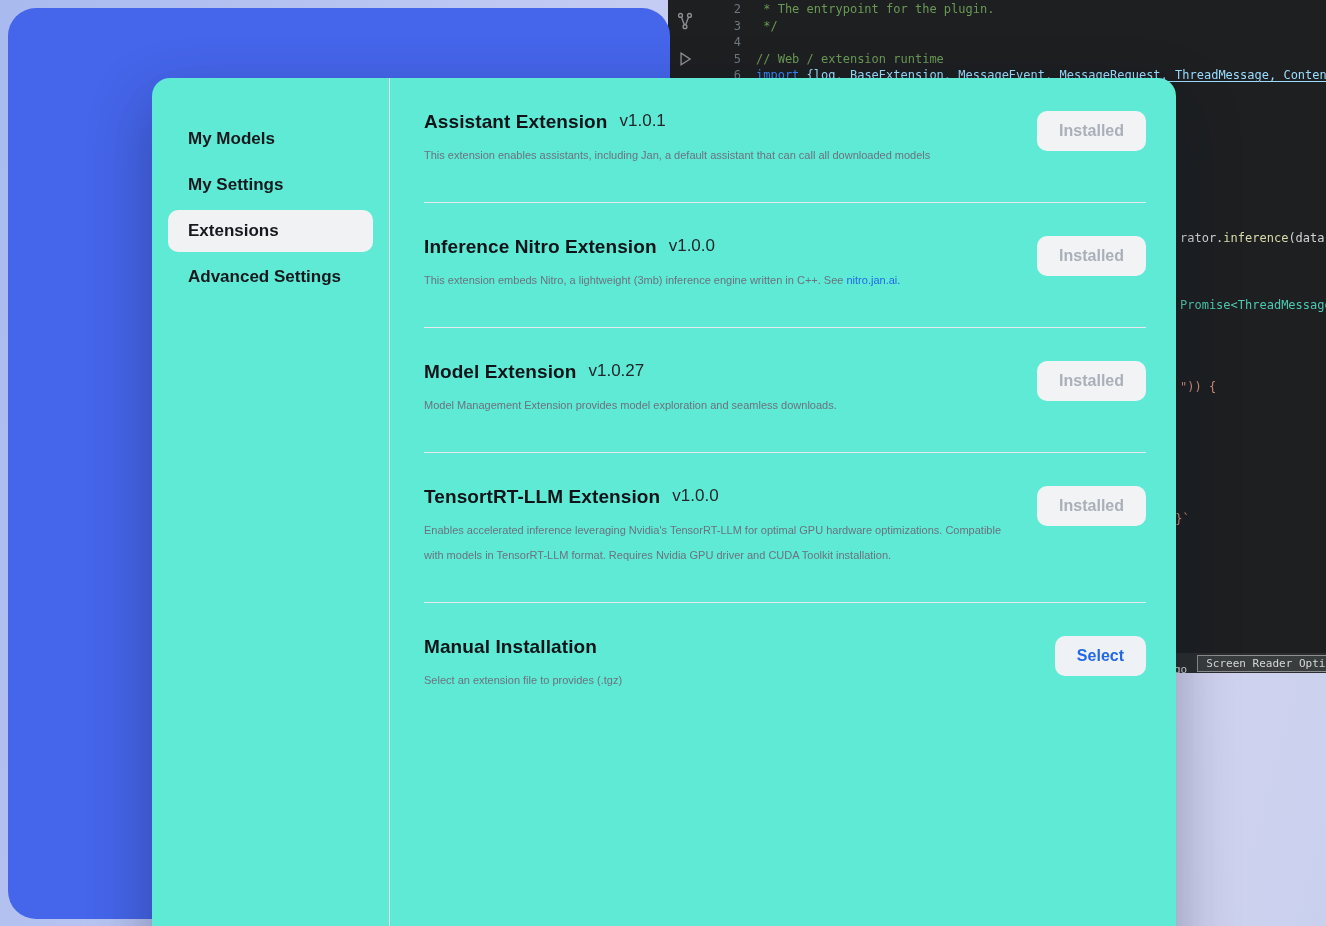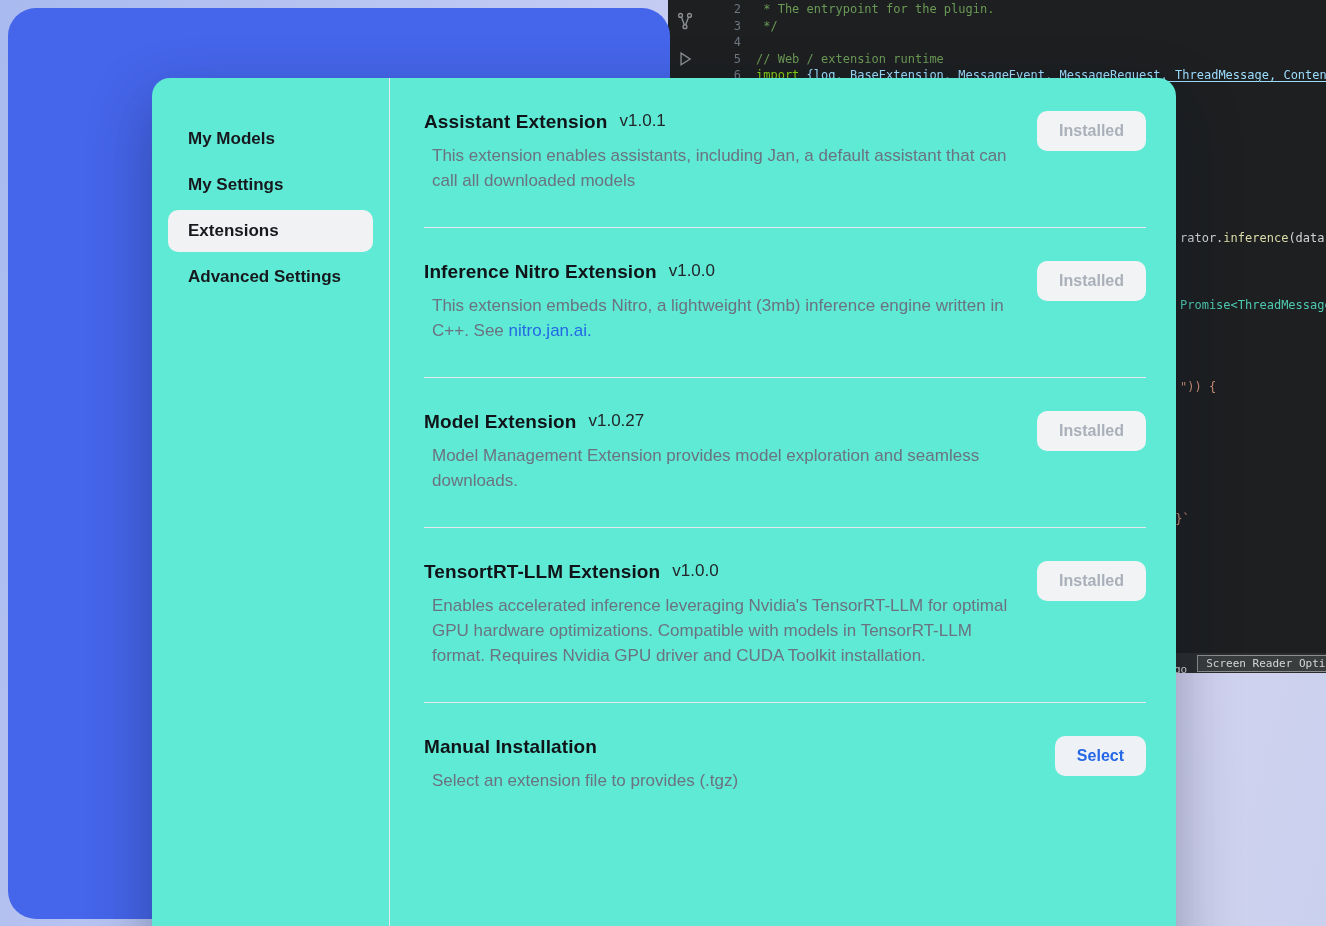--- a/index.html
+++ b/index.html
@@ -16,21 +16,21 @@
     background:#1d1f21; color:#d4d4d4;
     font-family:"DejaVu Sans Mono", monospace; font-size:12px;
   }
   .activity { position:absolute; left:8px; top:12px; display:flex; flex-direction:column; gap:20px; color:#8c8f93; }
   .activity svg { display:block; }
   .lines { position:absolute; left:0; top:1px; right:0; }
   .code-row { display:flex; height:16.5px; line-height:16.5px; white-space:pre; overflow:hidden; }
   .ln { width:73px; text-align:right; color:#6e7681; flex:0 0 auto; }
   .code-text { padding-left:15px; white-space:pre; }
   .c-comment { color:#6a9955; }
-  .c-keyword { color:#84cc16; }
+  .c-keyword { color:#3b82f6; }
   .c-imports { color:#9cdcfe; text-decoration:underline; text-underline-offset:2px; }
   .frag { position:absolute; white-space:pre; line-height:16px; }
   .frag-0 { left:512px; top:230px; }
   .frag-0 .f-b { color:#dcdcaa; }
   .frag-1 { left:512px; top:297px; color:#4ec9b0; }
   .frag-2 { left:512px; top:379px; color:#ce9178; }
   .frag-3 { left:500px; top:511px; color:#ce9178; }
   .statusbar {
     position:absolute; left:0; bottom:0; width:100%; height:20px;
     background:#2b2d2e; display:flex; align-items:center;
@@ -62,21 +62,21 @@
   }
   .nav-item.active { background:#f1f2f4; }
 
   .content { flex:1; padding:0 30px 0 34px; }
   .ext-row { padding:33px 0 34px; display:flex; align-items:flex-start; }
   .ext-row + .ext-row { border-top:1px solid #e7e9ee; }
   .row-main { flex:1; min-width:0; }
   .row-title-line { display:flex; align-items:flex-start; gap:12px; margin-bottom:10px; }
   .ext-title { font-size:19px; font-weight:700; color:#101418; letter-spacing:.1px; }
   .ext-version { font-size:17px; color:#23262b; }
-  .ext-desc { font-size:17px; color:#6b7280; line-height:25px; max-width:585px;margin-left:8px; }
+  .ext-desc { font-size:11px; color:#6b7280; line-height:25px; max-width:585px; }
   .ext-desc a { color:#2468e5; text-decoration:none; cursor:pointer; }
   .btn {
     border:none; border-radius:10px; padding:11px 22px; margin-left:20px;
     font-size:16px; font-weight:600; font-family:inherit; cursor:pointer;
     flex:0 0 auto; white-space:nowrap;
   }
   .btn-installed { background:#f2f3f5; color:#aab0b9; }
   .btn-select { background:#eef1f6; color:#2468e5; }
 </style>
 </head>

